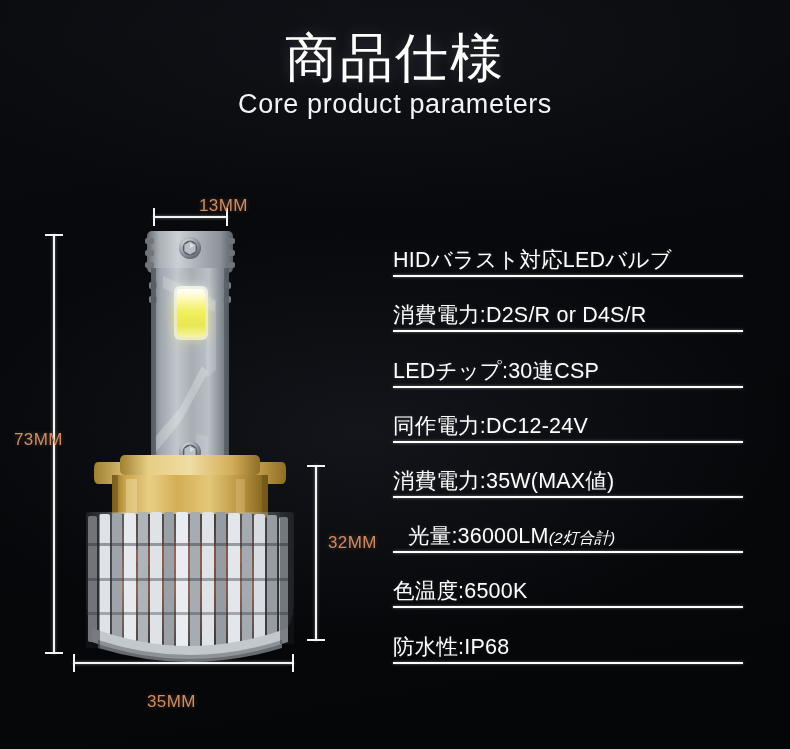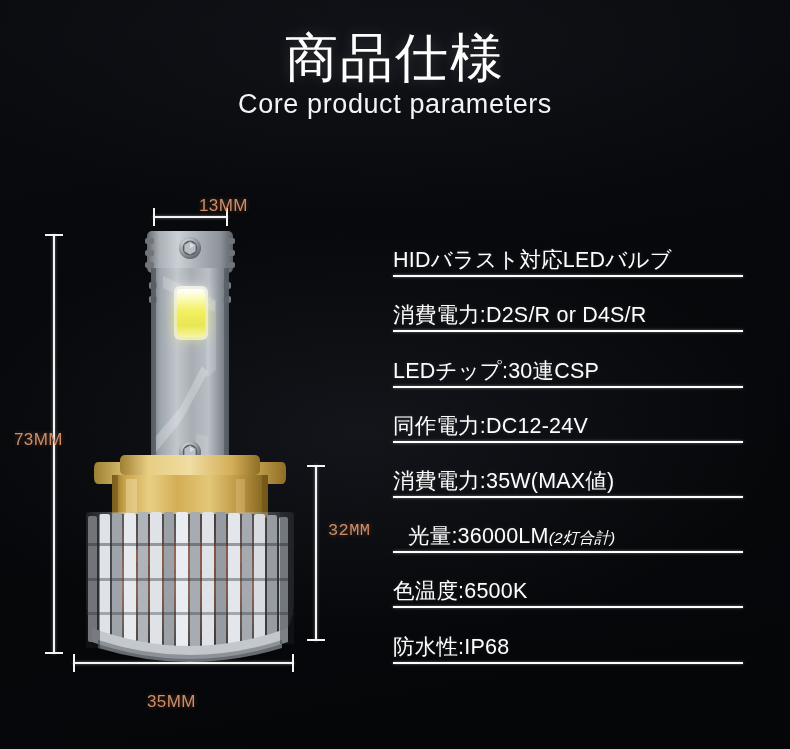--- a/index.html
+++ b/index.html
@@ -103,21 +103,21 @@
     width:2px; height:18px; background:#f4f4f4;
   }
   .dim-line-h::before { left:0; }
   .dim-line-h::after  { right:0; }
 
   #dim13-line { left:153px; top:216px; width:75px; }
   #dim13-label{ left:171px; top:196px;margin-left:28px; }
   #dim73-line { left:53px;  top:234px; height:420px; }
   #dim73-label{ left:14px;   top:430px; }
   #dim32-line { left:315px; top:465px; height:176px; }
-  #dim32-label{ left:328px; top:521px;font-family:Liberation Mono, monospace; }
+  #dim32-label{ left:328px; top:533px; }
   #dim35-line { left:73px;  top:662px; width:221px; }
   #dim35-label{ left:147px; top:692px; }
 
   
   .bulb { position:absolute; left:0; top:0; width:400px; height:749px; }
 </style>
 </head>
 <body>
 
 <div class="page">

